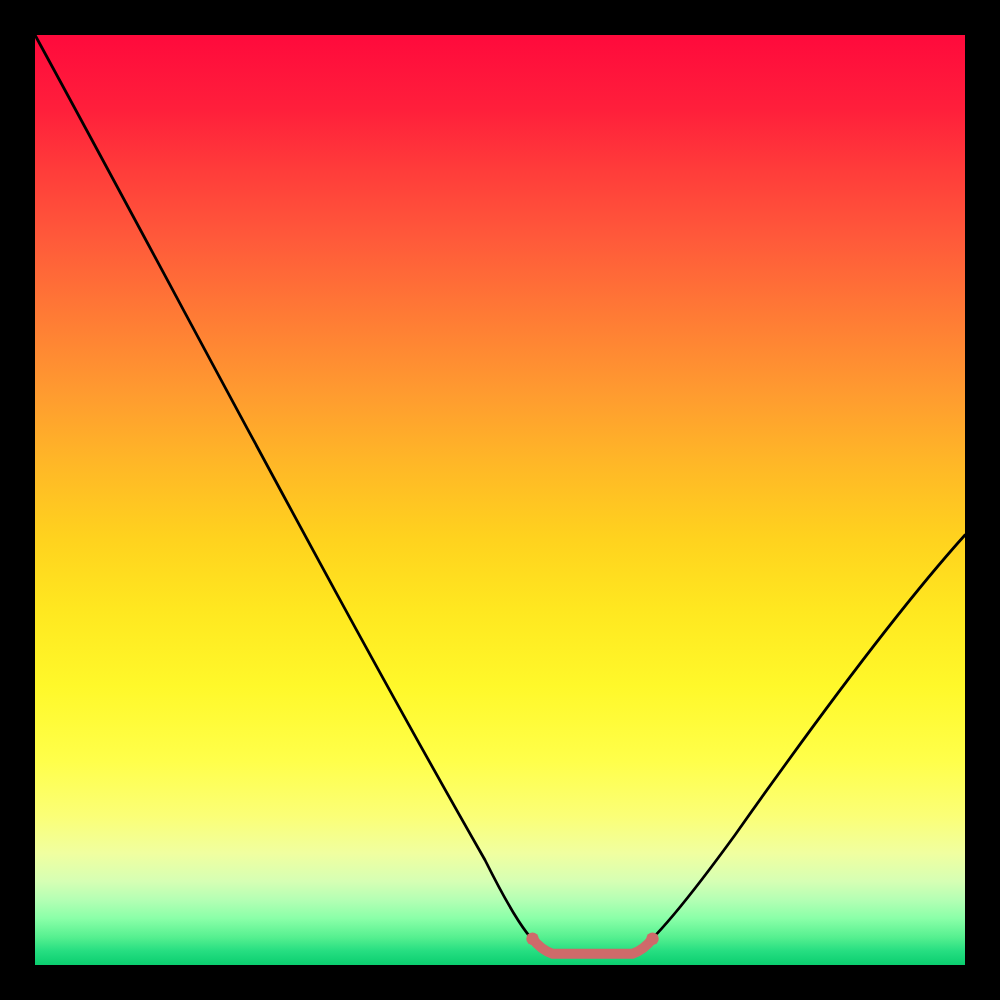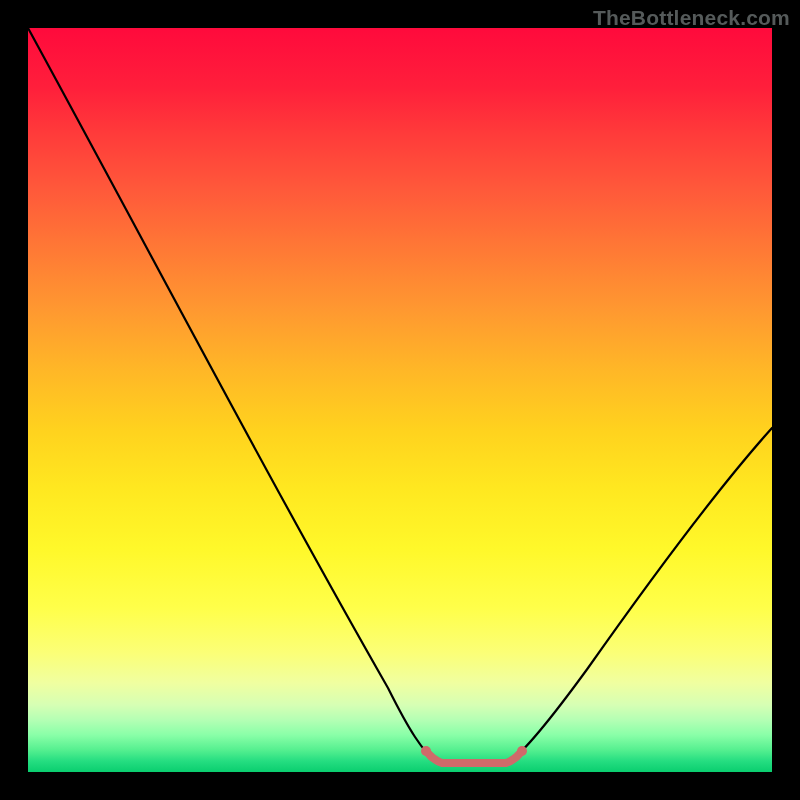--- a/index.html
+++ b/index.html
@@ -80,14 +80,13 @@
 
       <path d="M 398 723
                Q 405 732 414 735
                L 478 735
                Q 487 732 494 723" fill="none" stroke="#cf6a6a" stroke-width="8" stroke-linecap="round"></path>
 
       <circle cx="398" cy="723" r="5" fill="#cf6a6a"></circle>
       <circle cx="494" cy="723" r="5" fill="#cf6a6a"></circle>
     </svg>
   </div>
-  <div class="watermark">TheBottleneck.com</div>
 </div>
 
 </body></html>

